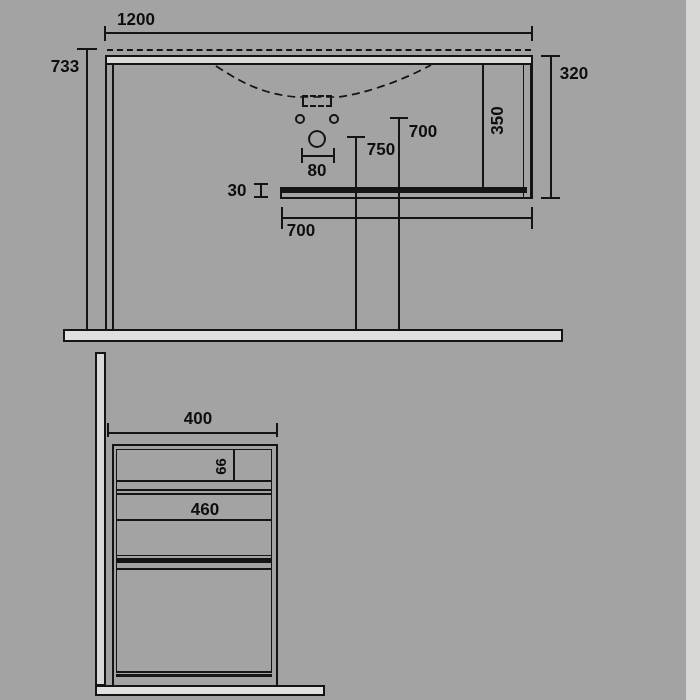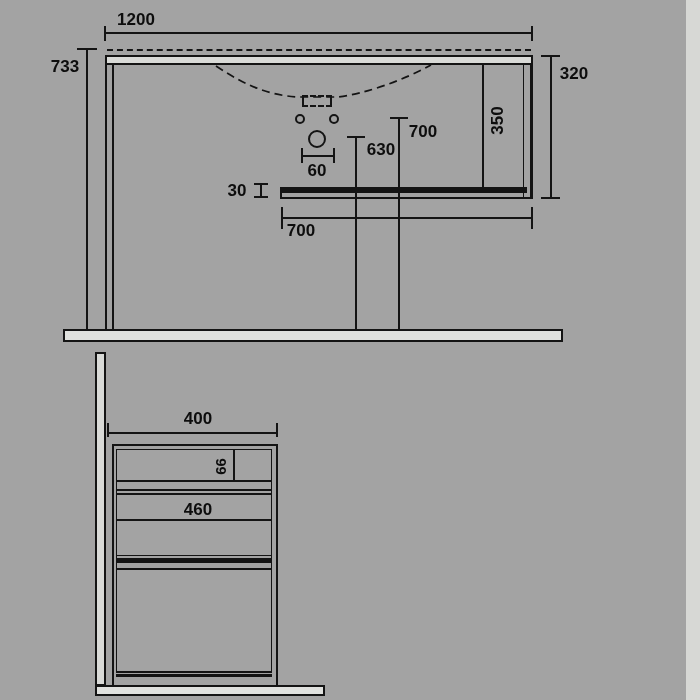--- a/index.html
+++ b/index.html
@@ -53,21 +53,21 @@
     <div class="dashrect" style="left:302px;top:95px;width:30px;height:12px;"></div>
 
     <div class="circle" style="left:295px;top:114px;width:10px;height:10px;"></div>
     <div class="circle" style="left:329px;top:114px;width:10px;height:10px;"></div>
     <div class="circle" style="left:308px;top:130px;width:18px;height:18px;"></div>
 
     <div>
       <div class="v" style="left:301px;top:148px;height:15px;width:1.5px;"></div>
       <div class="v" style="left:333px;top:148px;height:15px;width:1.5px;"></div>
       <div class="h" style="left:302px;top:155px;width:32px;height:1.5px;"></div>
-      <div class="lbl" style="left:292px;top:162px;width:50px;">60</div>
+      <div class="lbl" style="left:292px;top:162px;width:50px;">80</div>
     </div>
 
     <div style="position:absolute;left:280px;top:187px;width:247px;height:6px;background:#141414;"></div>
     <div class="h" style="left:280px;top:197px;width:253px;height:1.5px;"></div>
     <div class="v" style="left:280px;top:187px;height:12px;width:1.5px;"></div>
 
     <div>
       <div class="h" style="left:254px;top:183px;width:14px;height:1.5px;"></div>
       <div class="h" style="left:254px;top:196px;width:14px;height:1.5px;"></div>
       <div class="v" style="left:260px;top:183px;height:14px;width:1.5px;"></div>
@@ -77,21 +77,21 @@
     <div>
       <div class="h" style="left:282px;top:217px;width:251px;height:1.5px;"></div>
       <div class="v" style="left:281px;top:207px;height:22px;width:1.5px;"></div>
       <div class="v" style="left:531px;top:207px;height:22px;width:1.5px;"></div>
       <div class="lbl" style="left:276px;top:222px;width:50px;">700</div>
     </div>
 
     <div>
       <div class="v" style="left:355px;top:137px;height:192px;width:1.5px;"></div>
       <div class="h" style="left:347px;top:136px;width:18px;height:1.5px;"></div>
-      <div class="lbl" style="left:356px;top:141px;width:50px;">630</div>
+      <div class="lbl" style="left:356px;top:141px;width:50px;">750</div>
     </div>
 
     <div>
       <div class="v" style="left:398px;top:118px;height:211px;width:1.5px;"></div>
       <div class="h" style="left:390px;top:117px;width:18px;height:1.5px;"></div>
       <div class="lbl" style="left:398px;top:123px;width:50px;">700</div>
     </div>
 
     <div>
       <div class="v" style="left:550px;top:56px;height:143px;width:1.5px;"></div>
@@ -125,21 +125,21 @@
 
     <div>
       <div class="h" style="left:116px;top:480px;width:156px;height:1.5px;"></div>
       <div class="v" style="left:233px;top:450px;height:31px;width:1.5px;"></div>
       <div class="lbl small rot" style="left:195px;top:459px;width:50px;">66</div>
     </div>
 
     <div>
       <div class="h" style="left:116px;top:489px;width:156px;height:1.5px;"></div>
       <div class="h" style="left:116px;top:493px;width:156px;height:1.5px;"></div>
-      <div class="lbl" style="left:173px;top:501px;width:50px;">460</div>
+      <div class="lbl" style="left:180px;top:501px;width:50px;">460</div>
       <div class="h" style="left:116px;top:519px;width:156px;height:1.5px;"></div>
       <div class="h" style="left:116px;top:555px;width:156px;height:1px;"></div>
       <div style="position:absolute;left:116px;top:558px;width:156px;height:5px;background:#141414;"></div>
       <div class="h" style="left:116px;top:568px;width:156px;height:1.5px;"></div>
     </div>
 
     <div>
       <div class="h" style="left:116px;top:671px;width:156px;height:1.5px;"></div>
       <div class="h" style="left:116px;top:674px;width:156px;height:3px;"></div>
     </div>

